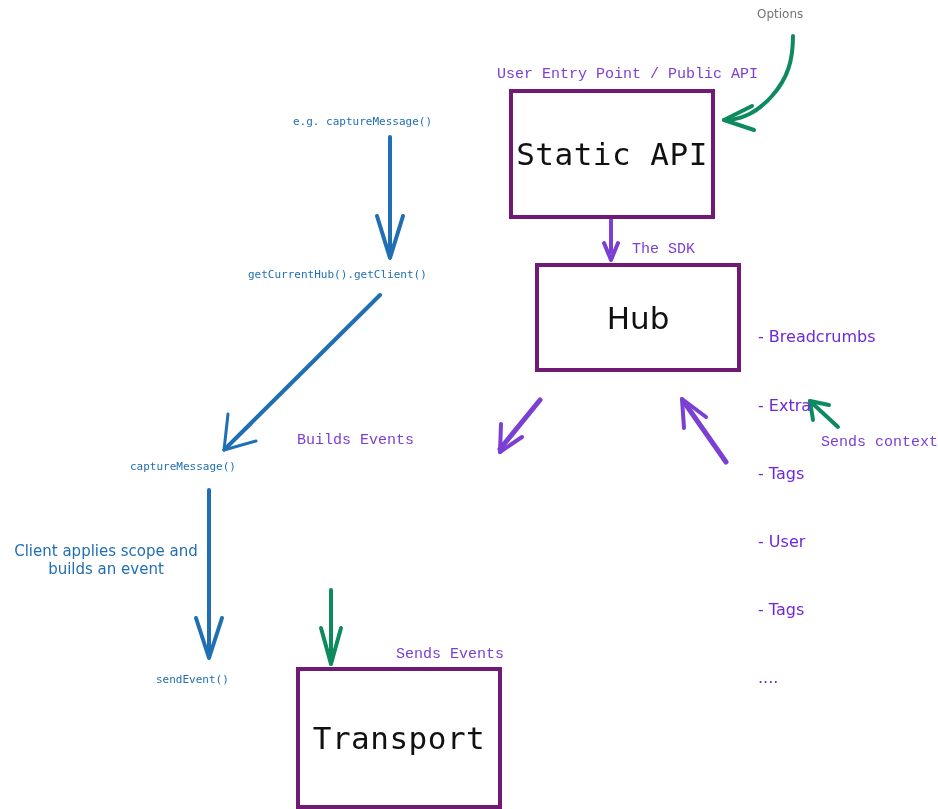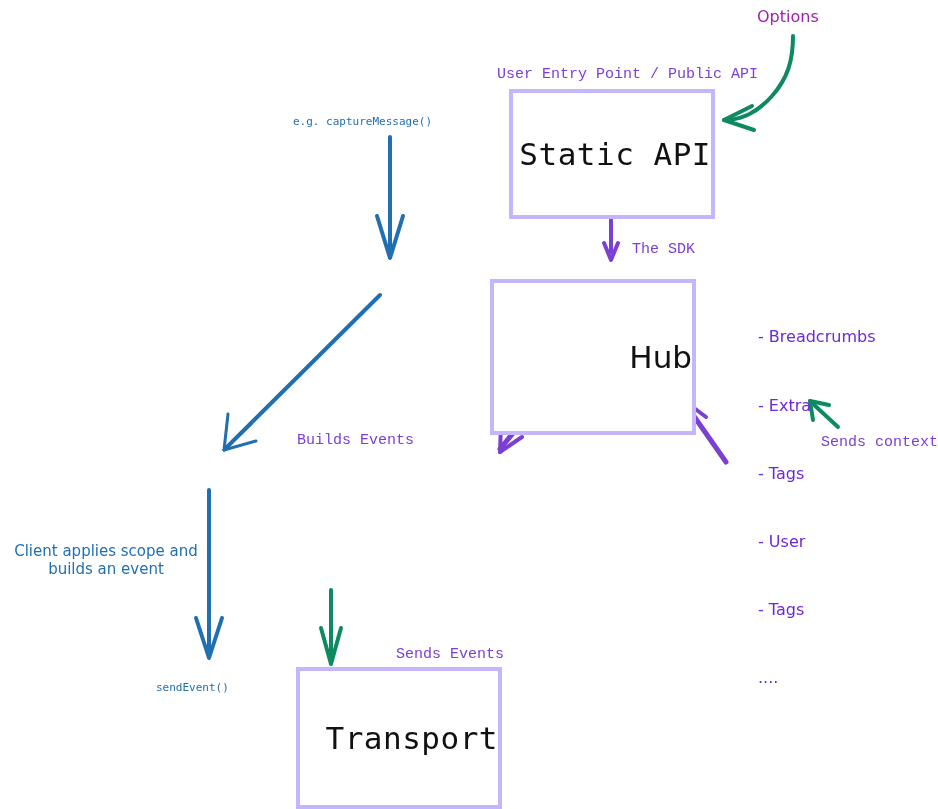--- a/index.html
+++ b/index.html
@@ -21,24 +21,24 @@
     top: 0;
     width: 938px;
     height: 809px;
     pointer-events: none;
   }
   
   .node {
     position: absolute;
     box-sizing: border-box;
     background: #ffffff;
-    border: 4px solid #c4b5fd;
+    border: 4px solid #701a75;
     display: flex;
     align-items: center;
-    justify-content: flex-end;
+    justify-content: center;
   }
   .node-label {
     font-family: "DejaVu Sans Mono", monospace;
     font-size: 31px;
     color: #111111;
     letter-spacing: 0.5px;
     white-space: nowrap;
   }
   .node-label.sans {
     font-family: "DejaVu Sans", sans-serif;
@@ -61,23 +61,23 @@
     font-family: "DejaVu Sans", sans-serif;
     font-size: 15px;
     text-align: center;
   }
   .anno.purple {
     color: #7b3fd4;
     font-family: Liberation Mono, monospace;
     font-size: 15px;
   }
   .anno.green {
-    color: #a21caf;
-    font-family: "DejaVu Sans", sans-serif;
-    font-size: 16px;
+    color: #737373;
+    font-family: "DejaVu Sans", sans-serif;
+    font-size: 12px;
   }
   .anno.green-list {
     color: #6d28d9;
     font-family: "DejaVu Sans", sans-serif;
     font-size: 16px;
     line-height: 1.42;
   }
 </style>
 </head>
 <body>
@@ -146,21 +146,21 @@
     <g>
       <path d="M209,490 L209,650" stroke="#1f6fb2" stroke-width="4" fill="none" stroke-linecap="round"></path>
       <path d="M196,618 L209,658 L222,618" stroke="#1f6fb2" stroke-width="4" fill="none" stroke-linecap="round" stroke-linejoin="round"></path>
     </g>
   </svg>
 
   <div class="node" style="left:509px; top:89px; width:206px; height:130px;">
     <span class="node-label">Static API</span>
   </div>
 
-  <div class="node" style="left:490px; top:263px; width:206px; height:156px;margin-top:16px;">
+  <div class="node" style="left:535px; top:263px; width:206px; height:109px;">
     <span class="node-label sans">Hub</span>
   </div>
 
 
 
   <div class="node" style="left:296px; top:667px; width:206px; height:142px;">
     <span class="node-label">Transport</span>
   </div>
 
   <div class="anno green" style="left:757px; top:7px;">Options</div>
@@ -170,27 +170,29 @@
   <div class="anno purple" style="left:632px; top:241px;">The SDK</div>
 
   <div class="anno purple" style="left:821px; top:434px;">Sends context</div>
 
   <div class="anno purple" style="left:297px; top:432px;">Builds Events</div>
 
   <div class="anno purple" style="left:396px; top:646px;">Sends Events</div>
 
   <div class="anno blue" style="left:293px; top:115px;">e.g. captureMessage()</div>
 
-
-
+  <div class="anno blue" style="left:248px; top:268px;">getCurrentHub().getClient()</div>
+
+
+  <div class="anno blue" style="left:130px; top:460px;">captureMessage()</div>
 
   <div class="anno blue-hand" style="left:6px; top:542px; width:200px;">Client applies scope and
 builds an event</div>
 
-  <div class="anno blue" style="left:156px; top:673px;margin-top:8px;">sendEvent()</div>
+  <div class="anno blue" style="left:156px; top:673px;">sendEvent()</div>
 
   <div class="anno green-list" style="left:758px; top:281px;">
     <div>- Breadcrumbs</div>
     <div>- Extra</div>
     <div>- Tags</div>
     <div>- User</div>
     <div>- Tags</div>
     <div>....</div>
   </div>
 

